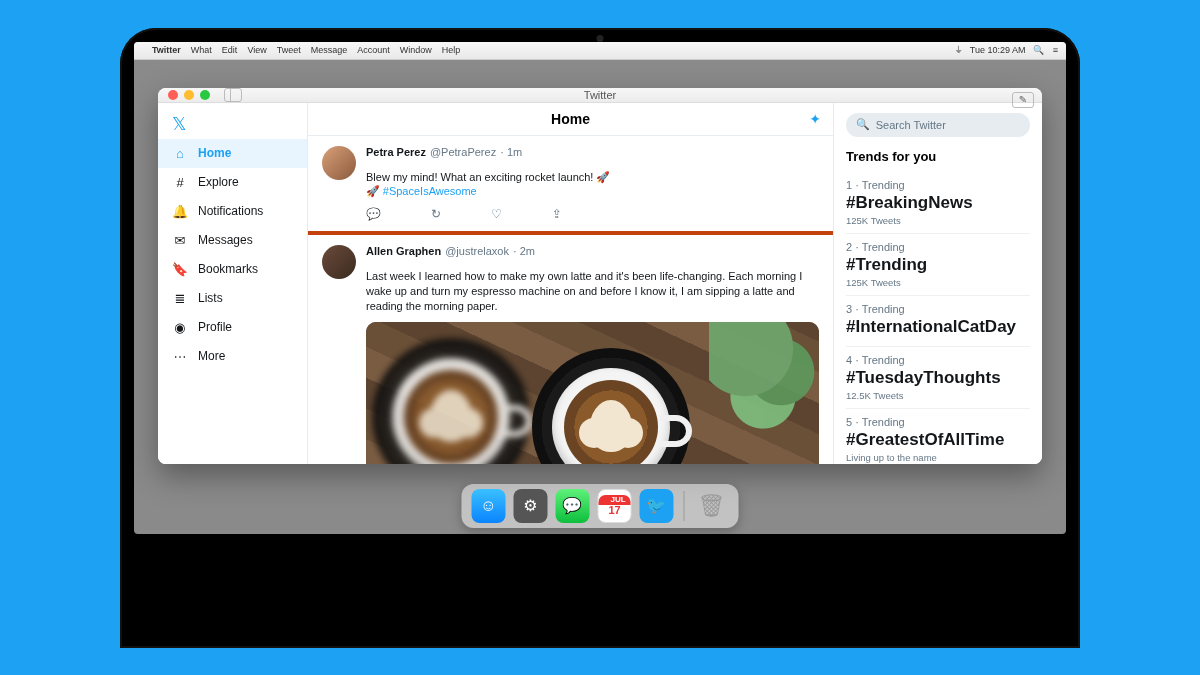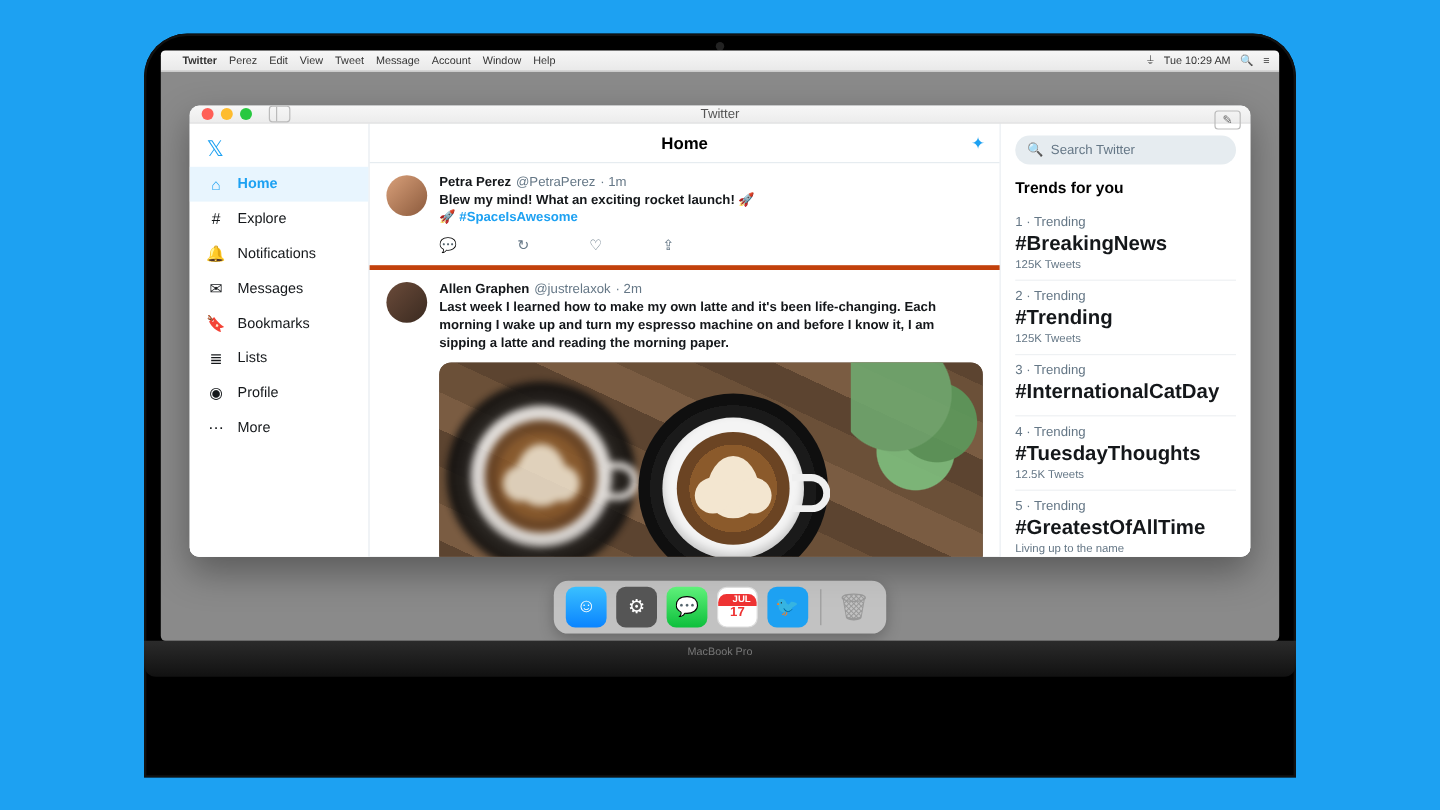--- a/index.html
+++ b/index.html
@@ -44,21 +44,21 @@
   .feed-header h2{font-size:14px;}
   .feed-header .sparkle{position:absolute; right:12px; color:#1da1f2; font-size:14px;}
 
   .tweet{display:flex; gap:10px; padding:10px 14px; border-bottom:4px solid #c2410c;}
   .avatar{width:34px;height:34px;border-radius:50%; background:linear-gradient(135deg,#d9a07a,#8b5a3c); flex-shrink:0;}
   .avatar.b{background:linear-gradient(135deg,#6b4b3a,#3a2a20);}
   .tweet-body{flex:1; font-size:11px; color:#14171a;}
   .tweet-head{display:flex; gap:4px; align-items:baseline; flex-wrap:wrap;}
   .tweet-head .name{font-weight:700;}
   .tweet-head .handle,.tweet-head .time{color:#657786;}
-  .tweet-text{margin-top:2px; line-height:1.35;font-weight:bold;}
+  .tweet-text{margin-top:12px; line-height:1.35;}
   .tweet-text .hashtag{color:#1da1f2;}
   .actions{display:flex; gap:50px; margin-top:8px; color:#657786; font-size:12px;}
 
   .media{margin-top:8px; width:100%; height:210px; border-radius:10px; overflow:hidden; background:#5a4433; position:relative;}
   .wood{position:absolute; inset:0; background:
     repeating-linear-gradient(25deg,#6b5038 0 28px,#5c4430 28px 56px,#7a5c42 56px 84px);}
   .leaves{position:absolute; right:-10px; top:-10px; width:120px; height:120px; background:radial-gradient(circle at 30% 30%, #6fa86f 0 40%, transparent 41%), radial-gradient(circle at 60% 50%, #5c9a5c 0 35%, transparent 36%), radial-gradient(circle at 45% 70%, #7fbf7f 0 30%, transparent 31%); opacity:.9;}
   .cup{position:absolute; width:130px; height:130px; border-radius:50%; }
   .cup.blur{left:20px; top:30px; filter:blur(3px); opacity:.85;}
   .cup.main{left:180px; top:40px;}
@@ -100,21 +100,21 @@
 </head>
 <body>
 
 <div class="laptop">
   <div class="camera"></div>
   <div class="screen">
 
     <div class="menubar">
       <span class="apple"></span>
       <span style="font-weight:600">Twitter</span>
-      <span>Perez</span>
+      <span>What</span>
       <span>Edit</span>
       <span>View</span>
       <span>Tweet</span>
       <span>Message</span>
       <span>Account</span>
       <span>Window</span>
       <span>Help</span>
       <span class="right">
         <span>⏚</span>
         <span>Tue 10:29 AM</span>
@@ -273,16 +273,13 @@
         <div class="app calendar">
             <div class="m">JUL</div>
             <div>17</div>
           </div>
         <div class="app twitter">🐦</div>
         <div class="sep"></div>
         <div class="app trash">🗑</div>
       </div>
     </div>
   </div>
-  <div class="hinge">
-      <span>MacBook Pro</span>
-    </div>
 </div>
 
 </body></html>

